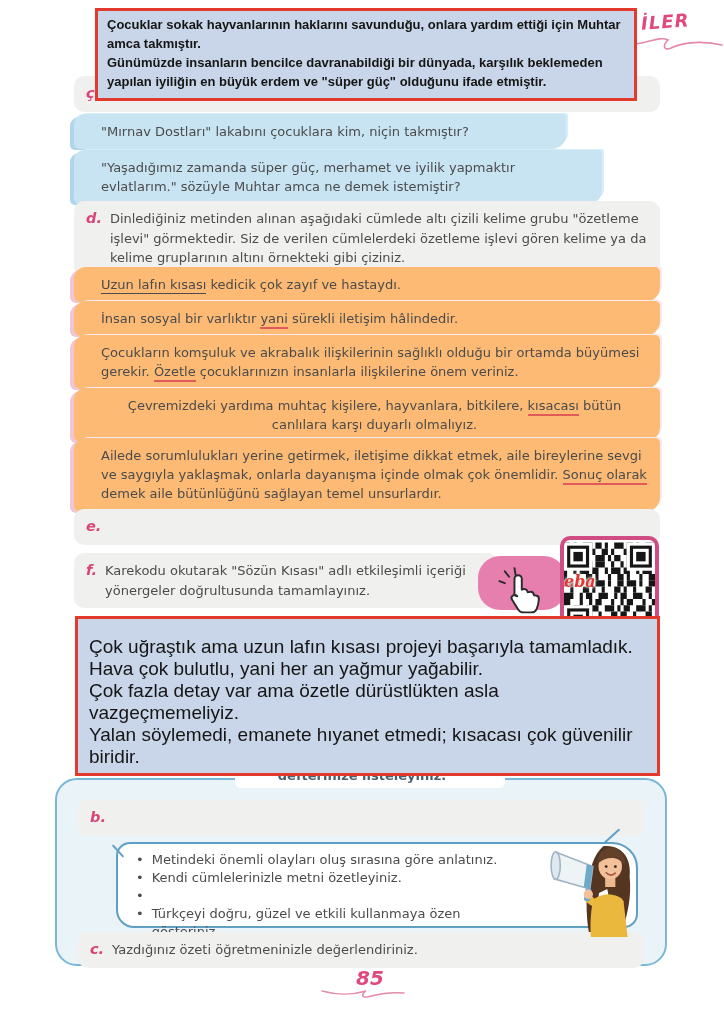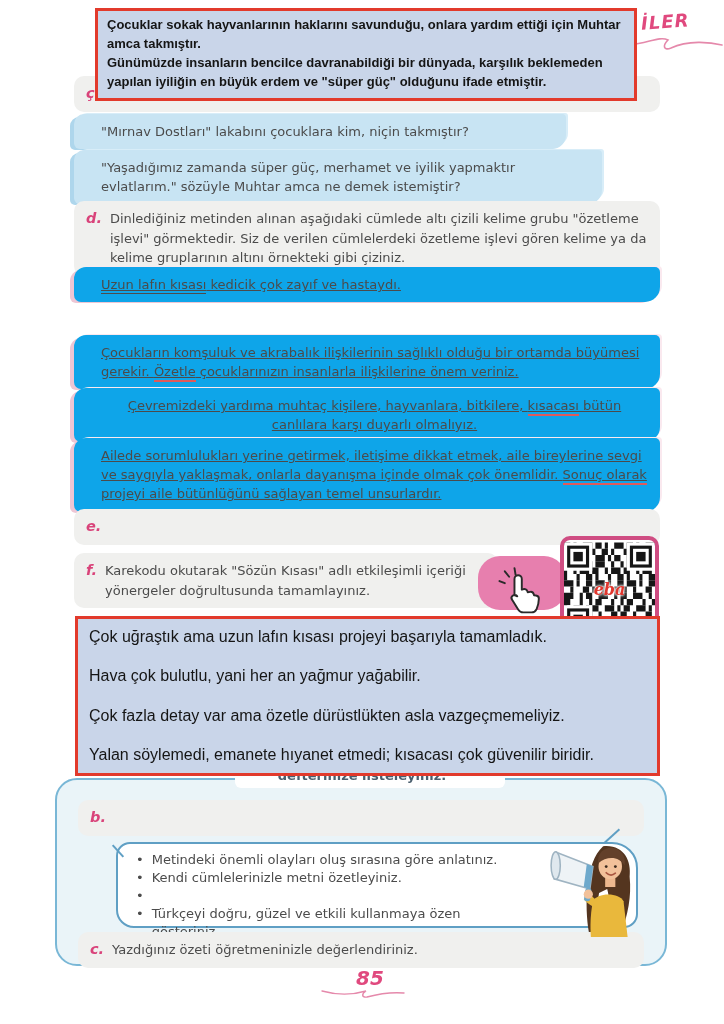--- a/index.html
+++ b/index.html
@@ -4,56 +4,56 @@
 <style>
   * { margin:0; padding:0; box-sizing:border-box; }
   html,body { width:724px; height:1024px; background:#ffffff; }
   body { font-family:"DejaVu Sans", sans-serif; color:#4b4b4b; overflow:hidden; }
   .page { position:relative; width:724px; height:1024px; background:#fff; }
 
   
   .overlay { position:absolute; background:#c9d5e9; border:3px solid #e23a2c; font-family:"Liberation Sans", sans-serif; color:#151515; z-index:10; }
   .overlay-top { left:95px; top:8px; width:542px; padding:5px 9px 7px 9px; font-size:13px; line-height:1.45;font-weight:bold; }
   .overlay-top p { margin:0; }
-  .overlay-mid { left:75px; top:616px; width:585px; height:160px; padding:9px 11px; font-size:16px; display:flex; flex-direction:column; justify-content:space-between; }
+  .overlay-mid { left:75px; top:616px; width:585px; height:160px; padding:17px 11px; font-size:19px; display:flex; flex-direction:column; justify-content:space-between; }
   .overlay-mid p { margin:0; }
 
   
   .hdr-frag { position:absolute; left:641px; top:11px; color:#e0497e; font-size:18px; font-weight:bold; font-style:italic; letter-spacing:1px; transform:rotate(-4deg); z-index:2; }
   .hdr-swoosh { position:absolute; left:598px; top:26px; z-index:1; }
 
   
   .ins { position:absolute; background:#f0f0ee; border-radius:10px; padding:8px 12px; font-size:13px; line-height:1.5; display:flex; gap:8px; align-items:flex-start; z-index:1; }
   .ltr { color:#d9437a; font-weight:bold; font-style:italic; font-size:14.5px; flex:0 0 auto; line-height:1.35; }
   .ins-c { left:74px; top:76px; width:586px; }
   .ins-d { left:74px; top:201px; width:586px; }
   .ins-e { left:74px; top:509px; width:586px; }
   .ins-f { left:74px; top:553px; width:424px; }
 
   
   .hl { position:absolute; padding:8px 12px 8px 27px; font-size:13px; line-height:1.48; z-index:1; }
   .hl.blue { background:#c8e4f3; border-radius:10px 4px 14px 6px; box-shadow:-5px 2px 0 -1px #aed6ec, 3px -2px 0 -1px #d8edf8; }
-  .hl.pink { background:#0ea5e9; border-radius:12px 5px 15px 7px; box-shadow:-5px 2px 0 -1px #eec6d4, 3px -2px 0 -1px #fae9ef;text-decoration:underline; }
+  .hl.pink { background:#fdba74; border-radius:12px 5px 15px 7px; box-shadow:-5px 2px 0 -1px #eec6d4, 3px -2px 0 -1px #fae9ef; }
   .q1 { left:74px; top:114px; width:492px; }
   .q2 { left:74px; top:150px; width:528px; }
   .s1 { left:74px; top:267px; width:586px; }
   .s2 { left:74px; top:301px; width:586px; }
   .s3 { left:74px; top:335px; width:586px; }
   .s4 { left:74px; top:388px; width:586px;text-align:center; }
   .s5 { left:74px; top:438px; width:586px; }
   .u-dark { border-bottom:1.6px solid #4c4c4c; padding-bottom:1px; }
   .u-red  { border-bottom:2px solid #e05a5a; padding-bottom:1px; }
 
   
   .click-btn { position:absolute; left:478px; top:556px; width:88px; height:54px; background:#e77fae; border-radius:22px; z-index:3; border:none; cursor:pointer; }
   .click-btn::after { content:""; position:absolute; right:-14px; top:13px; width:0; height:0; border:13px solid transparent; border-right:16px solid #b04c74; border-left:0; }
   .hand { position:absolute; left:498px; top:566px; width:48px; height:58px; z-index:4; }
   .qr { position:absolute; left:560px; top:536px; width:99px; height:104px; background:#fff; border:4px solid #cf4d82; border-radius:10px; z-index:5; overflow:hidden; }
   .qr svg { width:100%; height:100%; display:block; }
-  .eba { position:absolute; left:0; right:0; top:40px; text-align:center; font-family:"DejaVu Serif", serif; font-style:italic; font-weight:bold; font-size:16px; color:#e0372e; text-shadow:0 0 2px #fff,0 0 3px #fff,0 0 4px #fff; }
+  .eba { position:absolute; left:0; right:0; top:32px; text-align:left; font-family:"DejaVu Serif", serif; font-style:italic; font-weight:bold; font-size:16px; color:#e0372e; text-shadow:0 0 2px #fff,0 0 3px #fff,0 0 4px #fff; }
 
   
   .white-patch { position:absolute; left:235px; top:764px; width:270px; height:24px; background:#fff; border-radius:6px; z-index:2; }
   .obscured { position:absolute; left:0; width:724px; top:768px; text-align:center; font-size:13px; font-weight:bold; color:#4a5f6e; z-index:3; }
 
   
   .panel { position:absolute; left:55px; top:778px; width:612px; height:188px; background:#eaf4f8; border:2.5px solid #79b7d6; border-radius:22px; z-index:1; }
   .ins-b { left:78px; top:800px; width:566px; z-index:2; background:#f0f0ee; }
   .ins-c2 { left:78px; top:932px; width:566px; z-index:2; background:#f0f0ee; }
 
@@ -96,28 +96,31 @@
   </div>
 
   <div class="ins ins-d">
     <span class="ltr">d.</span>
     <span>Dinlediğiniz metinden alınan aşağıdaki cümlede altı çizili kelime grubu "özetleme işlevi" görmektedir. Siz de verilen cümlelerdeki özetleme işlevi gören kelime ya da kelime gruplarının altını örnekteki gibi çiziniz.</span>
   </div>
 
   <div class="hl pink s1">
     <span></span><span class="u-dark">Uzun lafın kısası</span><span> kedicik çok zayıf ve hastaydı.</span>
   </div>
+  <div class="hl pink s2">
+    <span>İnsan sosyal bir varlıktır </span><span class="u-red">yani</span><span> sürekli iletişim hâlindedir.</span>
+  </div>
   <div class="hl pink s3">
     <span>Çocukların komşuluk ve akrabalık ilişkilerinin sağlıklı olduğu bir ortamda büyümesi gerekir. </span><span class="u-red">Özetle</span><span> çocuklarınızın insanlarla ilişkilerine önem veriniz.</span>
   </div>
   <div class="hl pink s4">
     <span>Çevremizdeki yardıma muhtaç kişilere, hayvanlara, bitkilere, </span><span class="u-red">kısacası</span><span> bütün canlılara karşı duyarlı olmalıyız.</span>
   </div>
   <div class="hl pink s5">
-    <span>Ailede sorumlulukları yerine getirmek, iletişime dikkat etmek, aile bireylerine sevgi ve saygıyla yaklaşmak, onlarla dayanışma içinde olmak çok önemlidir. </span><span class="u-red">Sonuç olarak</span><span> projeyi aile bütünlüğünü sağlayan temel unsurlardır.</span>
+    <span>Ailede sorumlulukları yerine getirmek, iletişime dikkat etmek, aile bireylerine sevgi ve saygıyla yaklaşmak, onlarla dayanışma içinde olmak çok önemlidir. </span><span class="u-red">Sonuç olarak</span><span> demek aile bütünlüğünü sağlayan temel unsurlardır.</span>
   </div>
 
   <div class="ins ins-e">
     <span class="ltr">e.</span>
   </div>
 
   <div class="ins ins-f">
     <span class="ltr">f.</span>
     <span>Karekodu okutarak "Sözün Kısası" adlı etkileşimli içeriği yönergeler doğrultusunda tamamlayınız.</span>
   </div>

